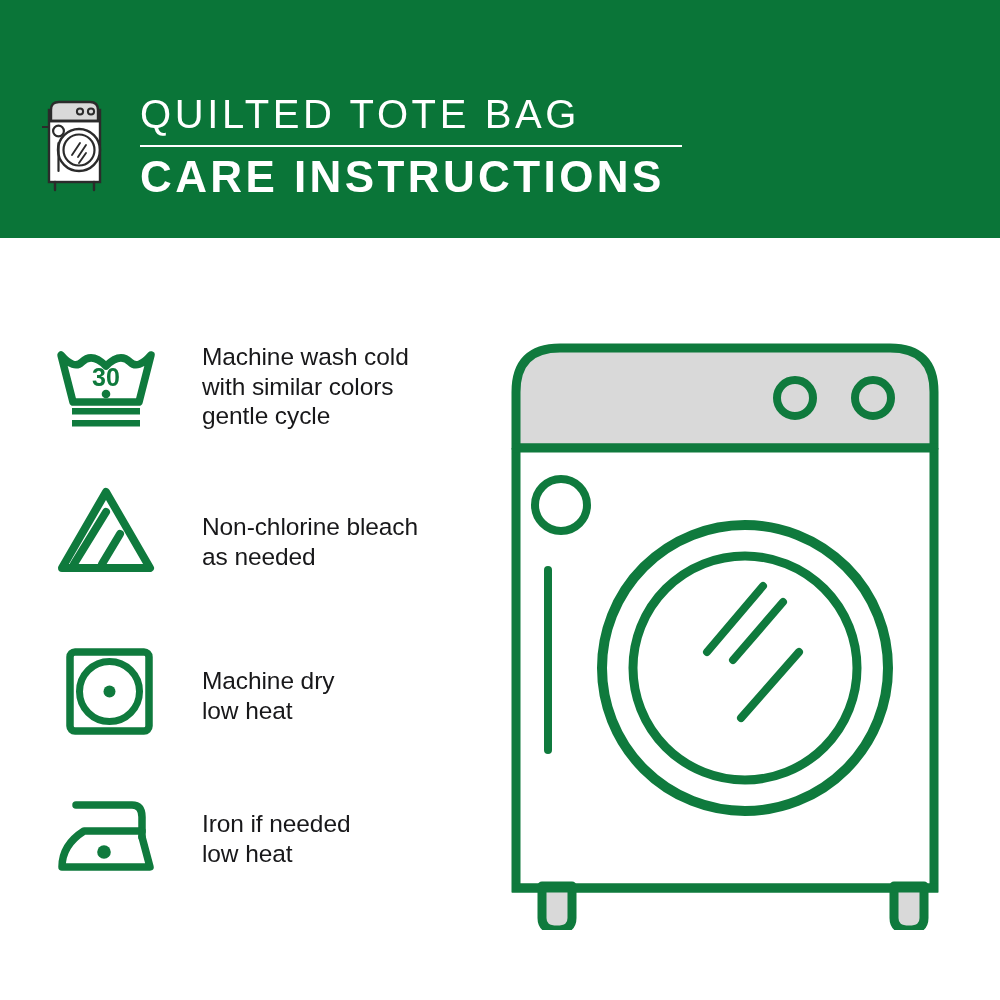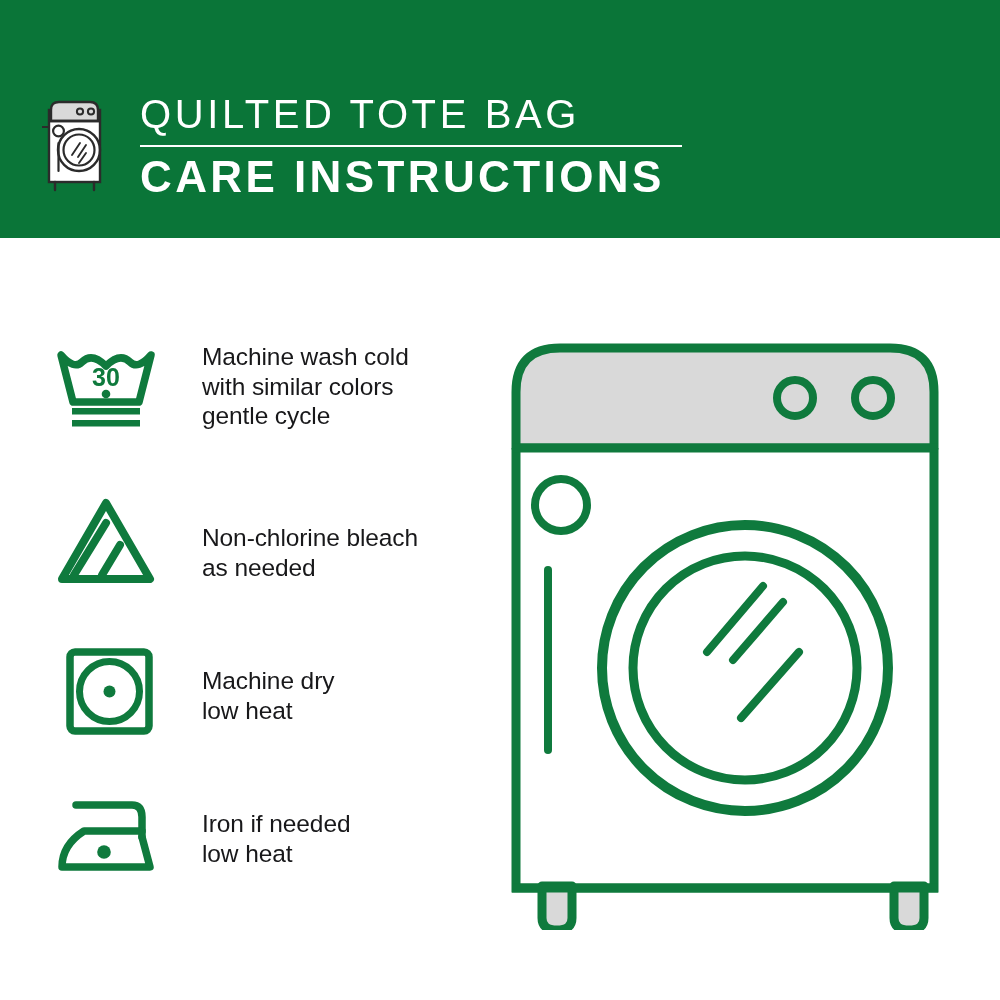--- a/index.html
+++ b/index.html
@@ -83,21 +83,21 @@
     width: 470px;
     height: 762px;
   }
   .care-item {
     position: absolute;
     left: 50px;
     display: flex;
     align-items: flex-start;
   }
   .care-item.i0 { top: 104px; }
-  .care-item.i1 { top: 257px; }
+  .care-item.i1 { top: 246px; }
   .care-item.i2 { top: 404px; }
   .care-item.i3 { top: 555px; }
 
   .care-symbol {
     width: 108px;
     flex: none;
     display: flex;
     justify-content: flex-end;
     align-items: flex-start;
   }

